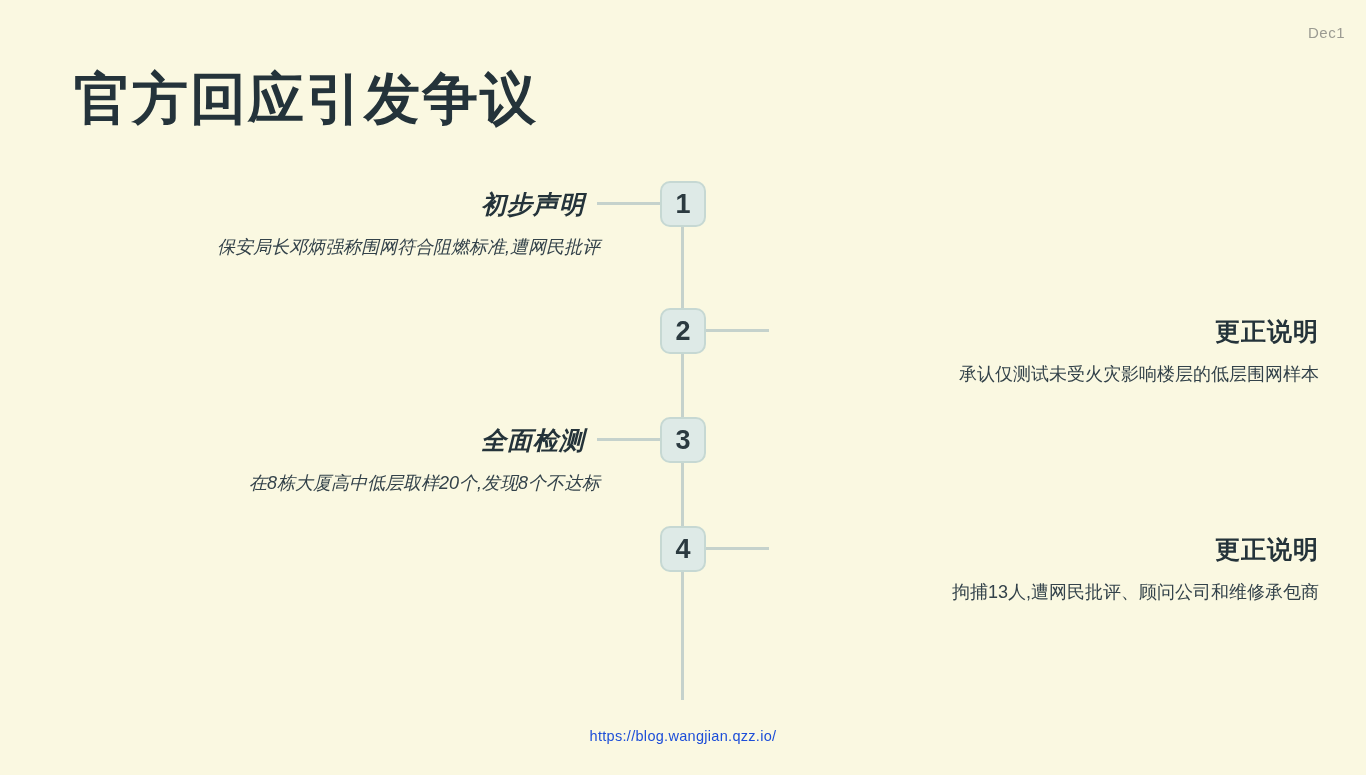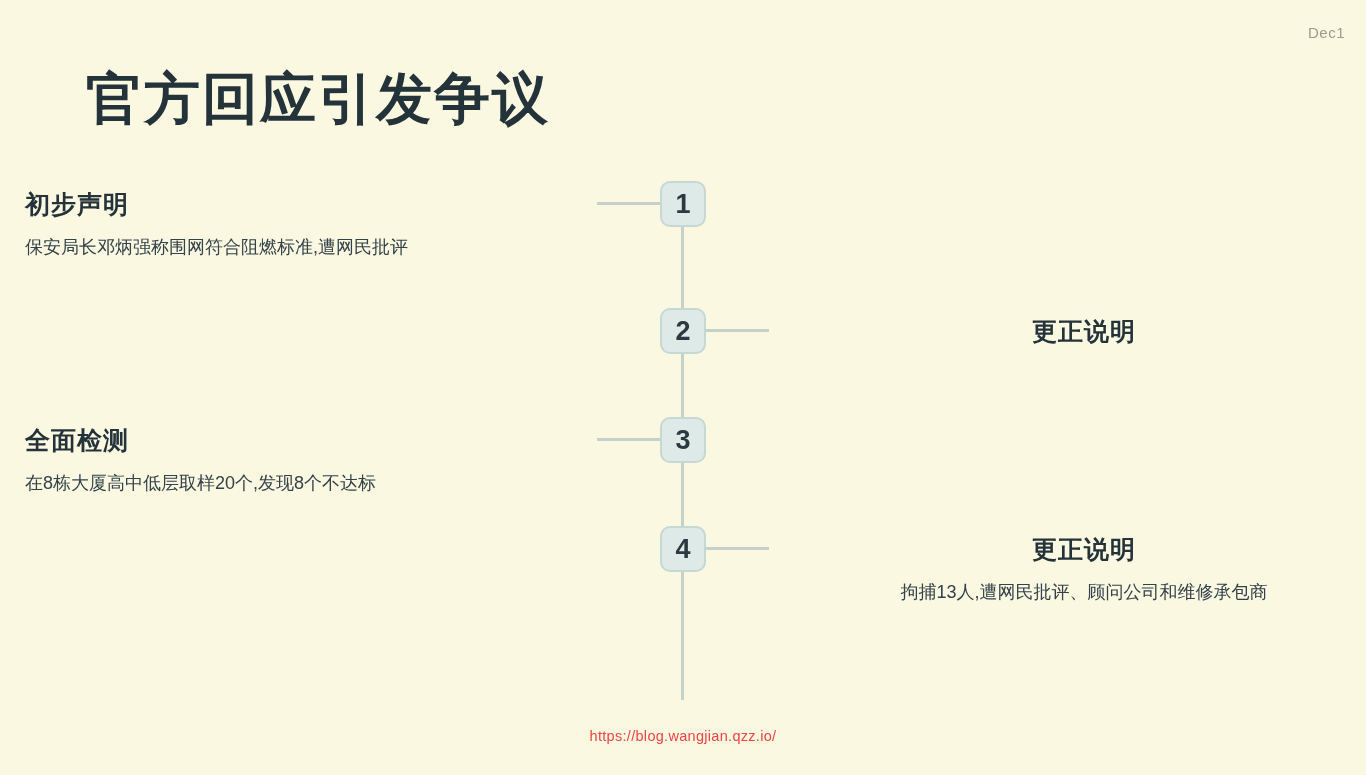--- a/index.html
+++ b/index.html
@@ -27,21 +27,20 @@
     text-align: center;
   }
   .slide-title {
     position: absolute;
     left: 74px;
     top: 62px;
     font-size: 56px;
     font-weight: 700;
     color: #24333a;
     letter-spacing: 2px;
-    margin-left: 12px;
   }
   
   .spine {
     position: absolute;
     left: 681px;
     top: 204px;
     width: 3px;
     height: 496px;
     background: #c5d2cc;
   }
@@ -81,24 +80,26 @@
   }
   .connector.west { left: 597px; }
   .connector.east { left: 706px; }
   .content {
     position: absolute;
     top: 0;
     width: 560px;
   }
   .content.west {
     right: 781px;
+    text-align: right;
+    font-style: italic;
   }
   .content.east {
-    left: 804px;
-    text-align: center;
+    left: 759px;
+    text-align: right;
   }
   .item-title {
     font-size: 25px;
     font-weight: 700;
     line-height: 46px;
     color: #24333a;
     letter-spacing: 1px;
     white-space: nowrap;
   }
   .item-desc {
@@ -109,21 +110,21 @@
     white-space: nowrap;
   }
   .content.west .item-desc { margin-right: -15px; }
   .footer-url {
     position: absolute;
     left: 0;
     width: 1366px;
     top: 728px;
     text-align: center;
     font-size: 14.5px;
-    color: #ef4444;
+    color: #1d4ed8;
     letter-spacing: 0.3px;
   }
 </style>
 </head>
 <body>
 
 <div class="slide">
 
   <div class="date-label">Dec1</div>
 
@@ -138,20 +139,21 @@
       <div class="item-title">初步声明</div>
       <div class="item-desc">保安局长邓炳强称围网符合阻燃标准,遭网民批评</div>
     </div>
   </div>
 
   <div class="tl-row row-2">
     <div class="connector east"></div>
     <div class="numbox">2</div>
     <div class="content east">
       <div class="item-title">更正说明</div>
+      <div class="item-desc">承认仅测试未受火灾影响楼层的低层围网样本</div>
     </div>
   </div>
 
   <div class="tl-row row-3">
     <div class="connector west"></div>
     <div class="numbox">3</div>
     <div class="content west">
       <div class="item-title">全面检测</div>
       <div class="item-desc">在8栋大厦高中低层取样20个,发现8个不达标</div>
     </div>

